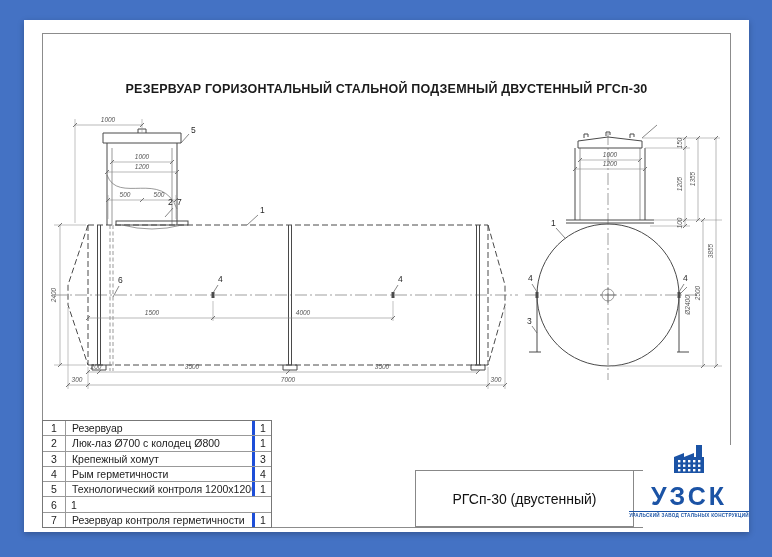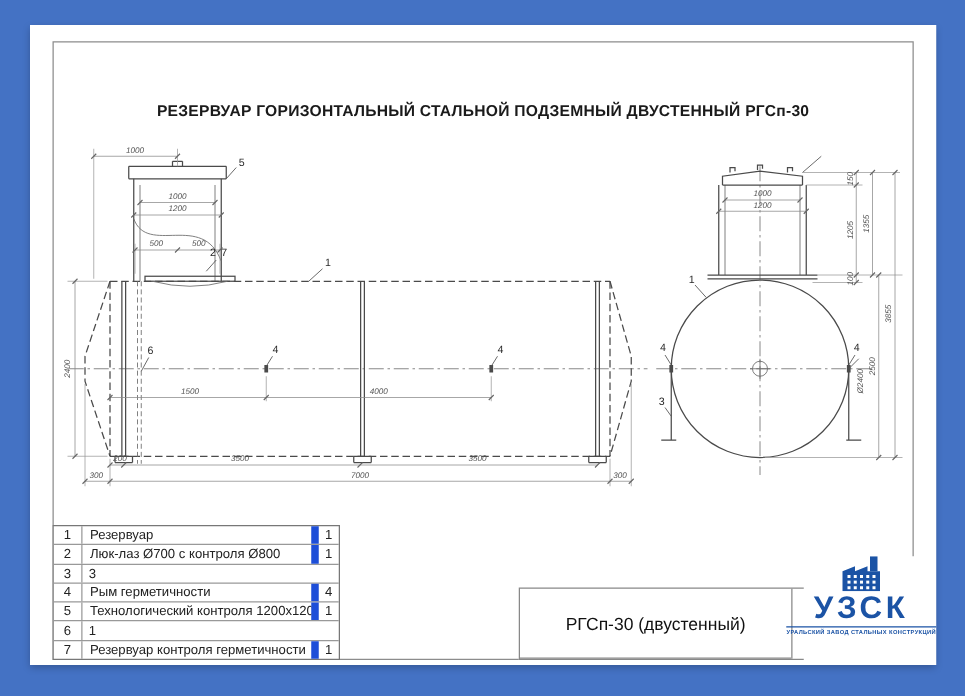--- a/index.html
+++ b/index.html
@@ -26,41 +26,41 @@
   .parts-table{
     position:absolute;left:18px;top:400px;width:230px;height:108px;
     border:1px solid #777;box-sizing:border-box;
     display:flex;flex-direction:column;background:#fff;
   }
   .pt-row{flex:1;display:flex;border-bottom:1px solid #999;box-sizing:border-box;}
   .pt-row:last-child{border-bottom:none;}
   .pt-num{width:22px;border-right:1px solid #999;display:flex;align-items:center;justify-content:center;
     font-size:10.5px;color:#222;}
   .pt-name{flex:1;display:flex;align-items:center;padding-left:6px;font-size:10.5px;color:#222;
-    border-right:6px solid #1d4ed8;white-space:nowrap;overflow:hidden;}
+    border-right:3px solid #1d4ed8;white-space:nowrap;overflow:hidden;}
   .pt-qty{width:16px;display:flex;align-items:center;justify-content:center;font-size:10.5px;color:#222;}
 
   
   .title-block{
     position:absolute;left:391px;top:450px;width:316px;height:58px;
     border:1px solid #888;box-sizing:border-box;display:flex;background:#fff;
   }
   .tb-left{width:218px;display:flex;flex-direction:column;border-right:1px solid #888;box-sizing:border-box;}
   .tb-model{flex:1;display:flex;align-items:center;justify-content:center;
     font-size:14px;color:#111;border-bottom:1px solid #888;}
   .tb-view{height:26px;display:flex;align-items:center;justify-content:center;font-size:11.5px;color:#111;}
   .tb-logo-cell{flex:1;position:relative;}
 
   .logo{
     position:absolute;left:619px;top:425px;width:92px;height:86px;
     display:flex;flex-direction:column;align-items:center;background:#fff;
   }
   .logo-name{
     font-size:25px;font-weight:800;color:#1b53a5;letter-spacing:3px;line-height:1;
-    margin-top:1px;font-family:"Liberation Sans",sans-serif;
+    margin-top:11px;font-family:"Liberation Sans",sans-serif;
   }
   .logo-sub{
     font-size:4.6px;color:#1b53a5;letter-spacing:.3px;margin-top:2px;white-space:nowrap;
     border-top:.5px solid #1b53a5;padding-top:1px;font-weight:700;
   }
 
   
   .ln{stroke:#4a4a4a;stroke-width:1;fill:none;}
   .thin{stroke:#6e6e6e;stroke-width:.7;fill:none;}
   .dash{stroke:#4a4a4a;stroke-width:1;fill:none;stroke-dasharray:6 3;}
@@ -240,25 +240,26 @@
   </svg>
 
   <div class="parts-table">
     <div class="pt-row">
       <div class="pt-num">1</div>
       <div class="pt-name">Резервуар</div>
       <div class="pt-qty">1</div>
     </div>
     <div class="pt-row">
       <div class="pt-num">2</div>
-      <div class="pt-name">Люк-лаз Ø700 с контроля Ø800</div>
+      <div class="pt-name">Люк-лаз Ø700 с колодец Ø800</div>
       <div class="pt-qty">1</div>
     </div>
     <div class="pt-row">
       <div class="pt-num">3</div>
+      <div class="pt-name">Крепежный хомут</div>
       <div class="pt-qty">3</div>
     </div>
     <div class="pt-row">
       <div class="pt-num">4</div>
       <div class="pt-name">Рым герметичности</div>
       <div class="pt-qty">4</div>
     </div>
     <div class="pt-row">
       <div class="pt-num">5</div>
       <div class="pt-name">Технологический контроля 1200x1200</div>

